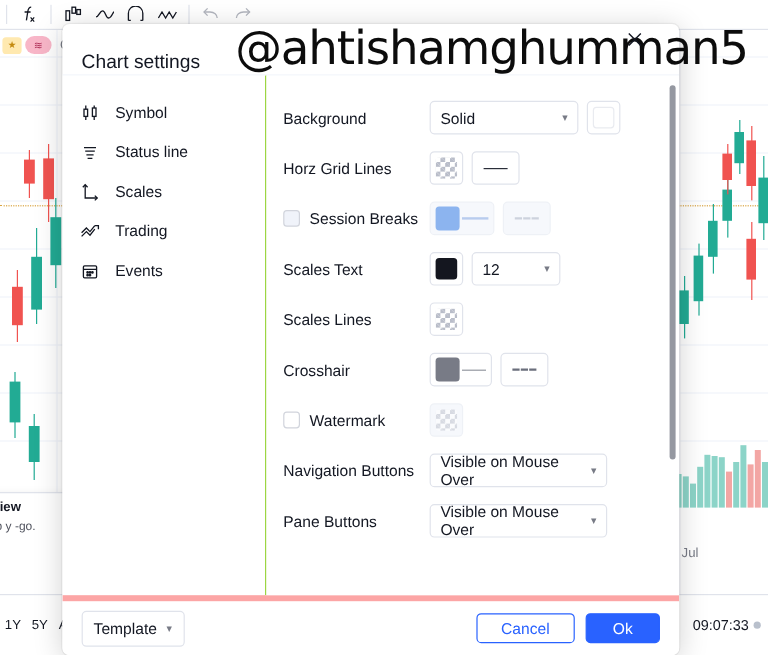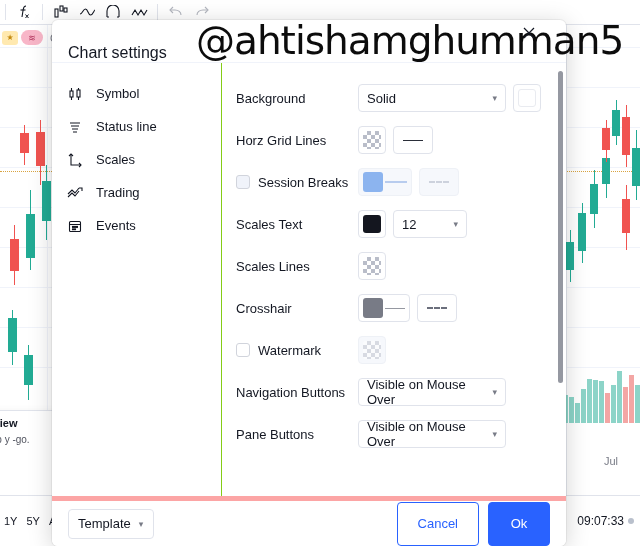--- a/index.html
+++ b/index.html
@@ -80,21 +80,21 @@
     position: absolute; left: 0; top: 495px; width: 640px; height: 51px;
     background: #fff; border-top: 1px solid #e0e3eb;
     display: flex; align-items: center;
   }
   .range-btns { display: flex; align-items: center; gap: 9px; padding-left: 4px; font-size: 11px; color: #131722; }
   .status-spacer { flex: 1; }
   .clock { font-size: 12px; color: #131722; padding-right: 6px; display:flex; align-items:center; gap:4px;}
   .clock-dot { width:6px;height:6px;border-radius:50%;background:#b9c0cc; }
 
   .axis-label {
-    position: absolute; font-size: 11px; color: #787b86; margin-left: 36px;
+    position: absolute; font-size: 11px; color: #787b86;
   }
 
   
   .modal-shadow {
     position: absolute; left: 52px; top: 20px; width: 514px; height: 526px;
     background: #fff; border-radius: 6px;
     box-shadow: 0 4px 24px rgba(0,0,0,.18), 0 0 0 1px rgba(0,0,0,.05);
     display: flex; flex-direction: column; overflow: hidden;
   }
   .modal-head {
@@ -132,21 +132,21 @@
     flex: 0 0 14px;
   }
   .controls { display: flex; align-items: center; gap: 7px; }
 
   .select {
     height: 28px; border: 1px solid #e0e3eb; border-radius: 4px; background: #fff;
     display: flex; align-items: center; justify-content: space-between;
     padding: 0 8px; font-size: 13px; color: #131722; cursor: pointer;
   }
   .select .cv { font-size: 9px; color: #787b86; margin-left: 10px; }
-  .sel-w1 { width: 148px; }
+  .sel-w1 { width: 124px; }
   .sel-w2 { width: 74px; }
   .sel-w3 { width: 148px; }
 
   .swatch-btn {
     width: 28px; height: 28px; border: 1px solid #e0e3eb; border-radius: 4px;
     background: #fff; display: flex; align-items: center; justify-content: center; cursor: pointer;
   }
   .sw-inner { width: 18px; height: 18px; border-radius: 3px; }
   .checker {
     background-image:
@@ -183,21 +183,21 @@
     height: 50px; flex: 0 0 50px; display: flex; align-items: center;
     padding: 0 16px; border-top: 5px solid #fca5a5; background: #fff;
   }
   .tmpl-btn {
     height: 30px; min-width: 86px; border: 1px solid #e0e3eb; border-radius: 4px; background: #fff;
     display: flex; align-items: center; gap: 8px; padding: 0 9px; font-size: 13px; color: #131722;
     cursor: pointer;
   }
   .foot-spacer { flex: 1; }
   .btn {
-    height: 44px; border-radius: 4px; font-size: 13px; cursor: pointer;
+    height: 25px; border-radius: 4px; font-size: 13px; cursor: pointer;
     display: flex; align-items: center; justify-content: center; padding: 0 20px;
   }
   .btn-cancel { border: 1px solid #2962ff; color: #2962ff; background: #fff; margin-right: 9px; min-width: 78px; }
   .btn-ok { background: #2962ff; color: #fff; border: 1px solid #2962ff; min-width: 62px; }
 
   
   .watermark {
     position: absolute; left: 196px; top: 18px;
     font-size: 39px; color: #0c0c0c; letter-spacing: -1px;
     font-family: "DejaVu Sans", sans-serif; white-space: nowrap;

